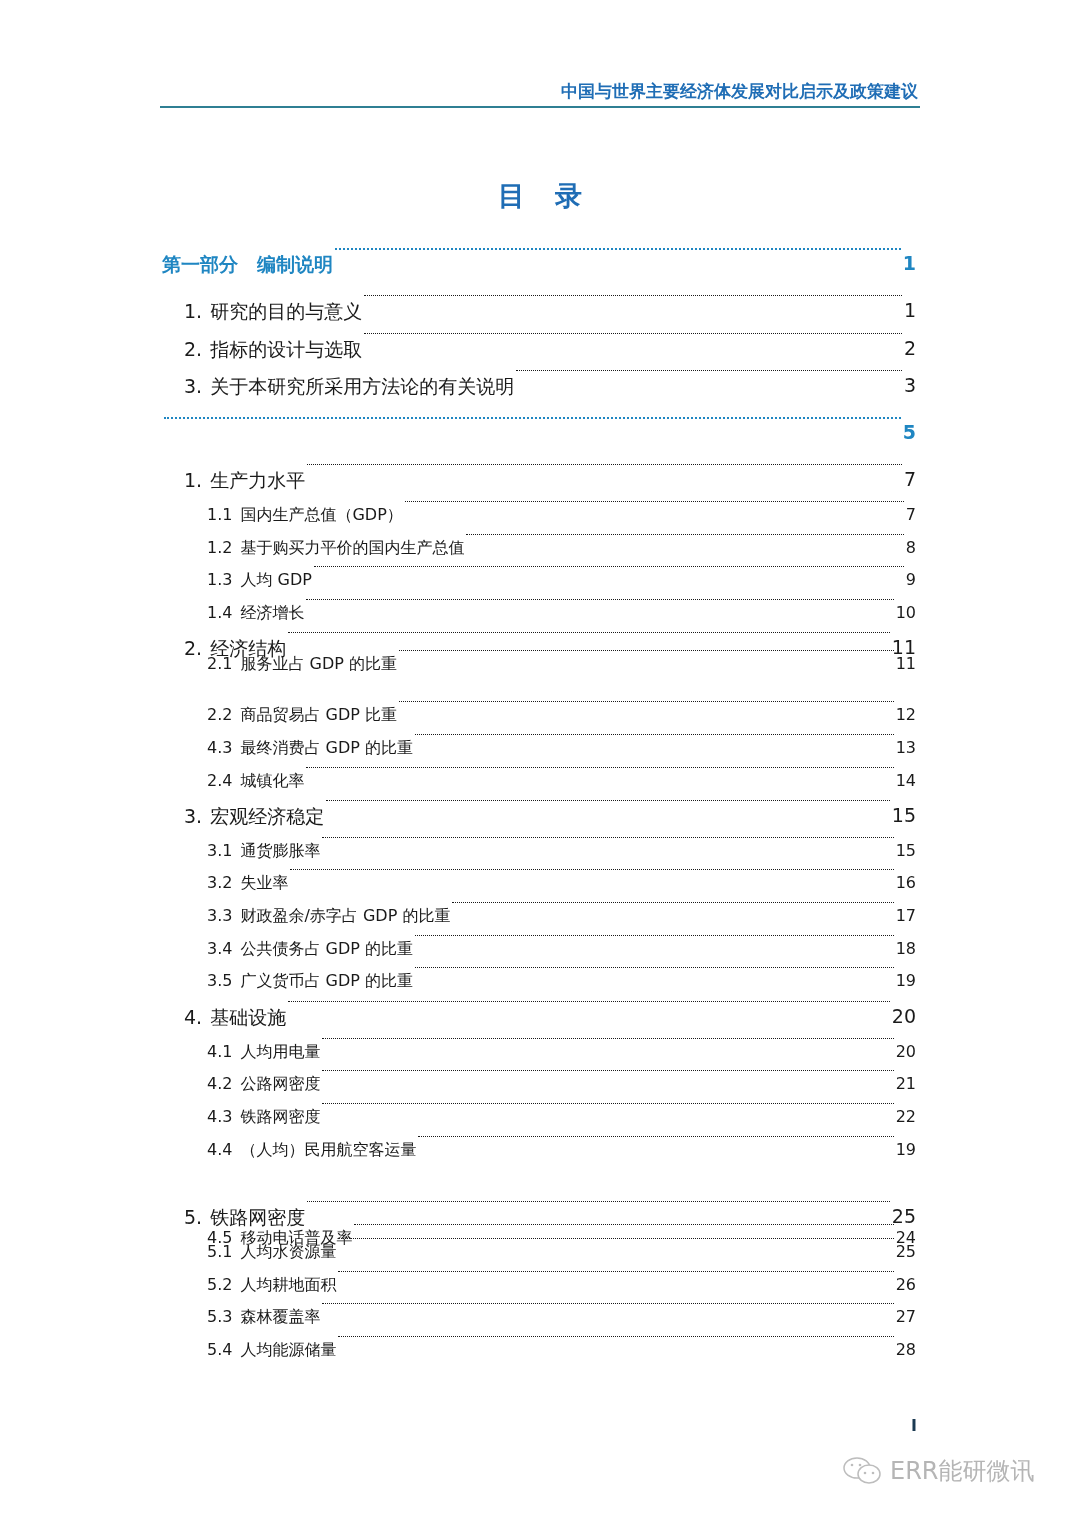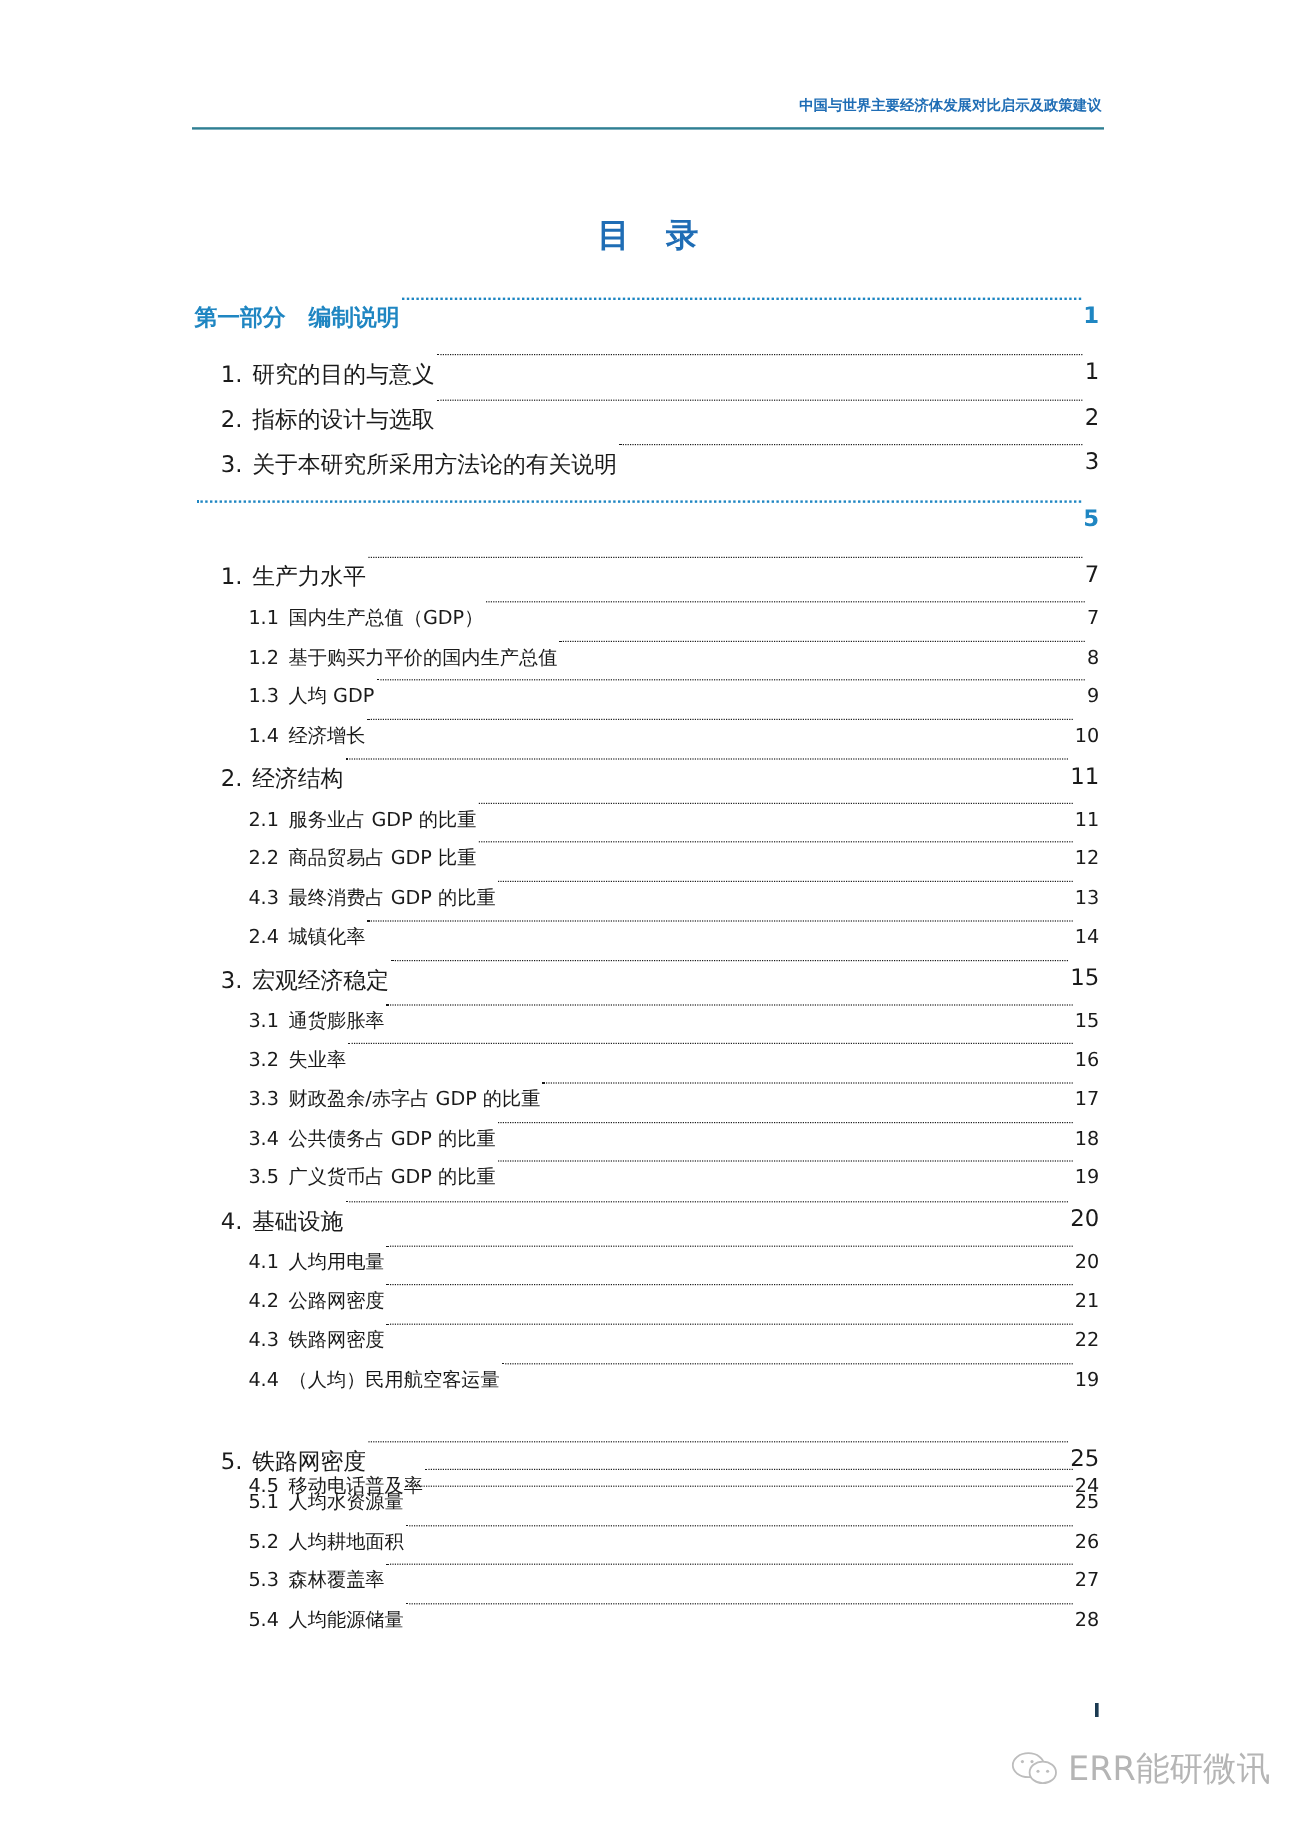--- a/index.html
+++ b/index.html
@@ -3,21 +3,21 @@
   <meta charset="utf-8">
   <style>
     html, body { margin: 0; padding: 0; }
     body {
       width: 1080px; height: 1527px; background: #ffffff; position: relative;
       font-family: "DejaVu Sans", "Liberation Sans", sans-serif; color: #1a1a1a;
       overflow: hidden;
     }
     .header-title {
       position: absolute; right: 162px; top: 80px;
-      font-size: 12px; font-weight: bold; color: #1f6db5; letter-spacing: 0px;
+      font-size: 17px; font-weight: bold; color: #1f6db5; letter-spacing: 0px;
     }
     .header-rule {
       position: absolute; left: 160px; right: 160px; top: 106px; height: 2px;
       background: #2f7f93;
     }
     .toc-title {
       position: absolute; left: 0; right: 0; top: 178px; text-align: center;
       font-size: 27px; font-weight: bold; color: #1f6db5; letter-spacing: 30px;
       padding-left: 30px;
     }
@@ -36,21 +36,21 @@
     .part .leader { border-bottom-width: 2px; border-bottom-style: dotted; }
     .lvl1 { font-size: 19px; color: #1a1a1a; padding-left: 22px; width: 732px; }
     .lvl2 { font-size: 16px; color: #1a1a1a; padding-left: 45px; width: 709px; }
     .lvl2 .leader, .lvl1 .leader { border-bottom-width: 1.5px; }
     .num { display: inline-block; margin-right: 8px; }
     .footer-page {
       position: absolute; left: 911px; top: 1416px; font-size: 16px; font-weight: bold;
       color: #1b3a52;
     }
     .watermark {
-      position: absolute; left: 842px; top: 1455px; font-size: 28px; color: #b5b5b5;
+      position: absolute; left: 842px; top: 1455px; font-size: 24px; color: #b5b5b5;
       display: flex; align-items: center; gap: 6px;
     }
     .wechat-icon { width: 42px; height: 30px; }
   </style>
 </head>
 <body>
 
 <div class="header-title">中国与世界主要经济体发展对比启示及政策建议</div>
 <div class="header-rule"></div>
 
@@ -108,21 +108,21 @@
     <span class="label"><span class="num">1.4</span><span>经济增长</span></span>
     <span class="leader"></span>
     <span class="page">10</span>
   </div>
 
   <div class="row lvl1" style="top:636px">
     <span class="label"><span class="num">2.</span><span>经济结构</span></span>
     <span class="leader"></span>
     <span class="page">11</span>
   </div>
-  <div class="row lvl2" style="top:673px">
+  <div class="row lvl2" style="top:654px">
     <span class="label"><span class="num">2.1</span><span>服务业占 GDP 的比重</span></span>
     <span class="leader"></span>
     <span class="page">11</span>
   </div>
   <div class="row lvl2" style="top:705px">
     <span class="label"><span class="num">2.2</span><span>商品贸易占 GDP 比重</span></span>
     <span class="leader"></span>
     <span class="page">12</span>
   </div>
   <div class="row lvl2" style="top:738px">

